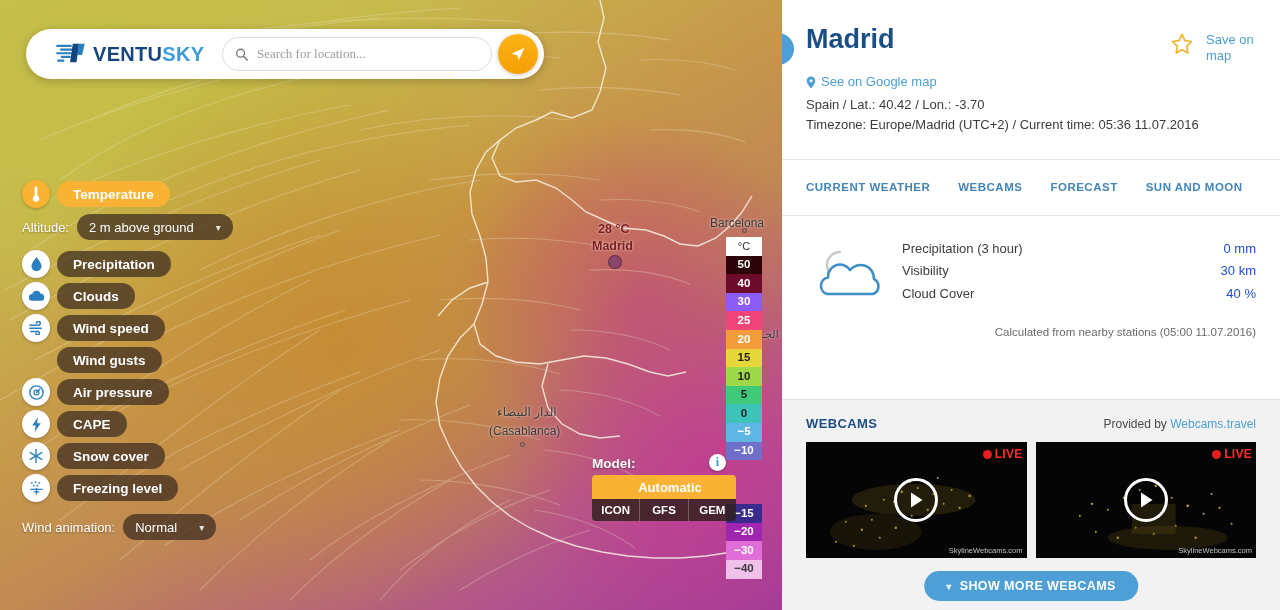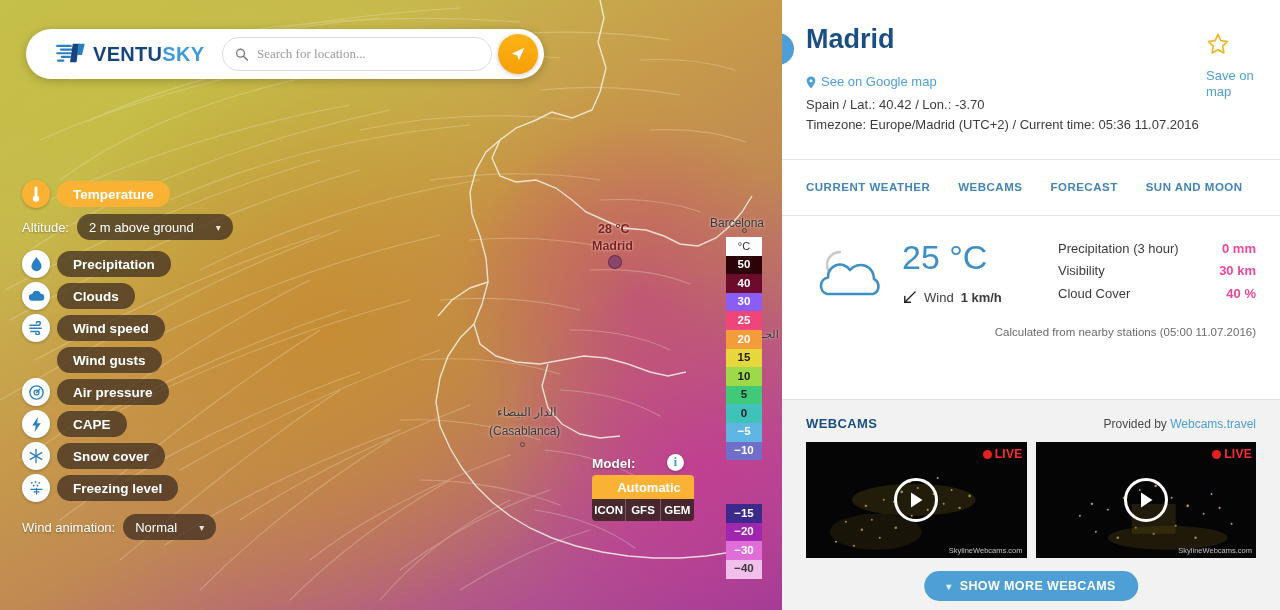--- a/index.html
+++ b/index.html
@@ -98,21 +98,21 @@
 
   
   #legend { position: absolute; right: 20px; top: 237px; width: 36px; }
   .legend-cell {
     height: 18.6px; display: flex; align-items: center; justify-content: center;
     font-size: 11.5px; font-weight: 700; color: #fff; line-height: 1;
   }
   .legend-unit { background: #fff; color: #333; font-weight: 400; font-size: 11px; }
 
   
-  #model-box { position: absolute; left: 592px; top: 456px; width: 102px; }
+  #model-box { position: absolute; left: 592px; top: 456px; width: 144px; }
   .model-label {
     color: #fff; font-size: 13.5px; font-weight: 700; text-shadow: 0 1px 2px rgba(0,0,0,.4);
     margin-bottom: 4px;
   }
   .model-auto {
     background: #f9b233; color: #fff; font-weight: 700; font-size: 13px;
     height: 24px; display: flex; align-items: center; justify-content: center;
     border-radius: 4px 4px 0 0; cursor: pointer; padding-left: 12px;
   }
   .model-row { display: flex; border-radius: 0 0 4px 4px; overflow: hidden; }
@@ -140,21 +140,20 @@
   .close-btn {
     position: absolute; left: -20px; top: 33px; width: 32px; height: 32px; border-radius: 50%;
     background: #4d9fd5; color: #fff; display: flex; align-items: center; justify-content: center;
     font-size: 14px; cursor: pointer; z-index: 5;
   }
   .panel-head { padding: 26px 24px 0 24px; position: relative; }
   .city-title { font-size: 27px; font-weight: 700; color: #1c4e86; line-height: 1; }
   .save-on-map {
     position: absolute; right: 20px; top: 32px; display: flex; align-items: flex-start; gap: 12px;
     cursor: pointer;
-    flex-direction: column;
   }
   .save-text { color: #4d9fd5; font-size: 13px; line-height: 1.25; width: 54px; }
   .geo-block { margin-top: 19px; font-size: 13px; color: #3c3c3c; line-height: 1.55; }
   .geo-link { color: #4d9fd5; cursor: pointer; display: inline-flex; align-items: center; gap: 5px; }
 
   .tabs {
     margin-top: 24px; border-top: 1px solid #e4e4e4; border-bottom: 1px solid #e4e4e4;
     display: flex; align-items: center; gap: 28px; padding: 14px 24px; height: 57px;
   }
   .tab {
@@ -168,21 +167,21 @@
   .temp-val { font-size: 34px; color: #3e8fc4; font-weight: 400; line-height: 1; }
   .wind-line {
     margin-top: 16px; font-size: 13px; color: #3c3c3c; display: flex; align-items: center; gap: 7px;
   }
   .wind-line b { font-weight: 700; }
   .stats { flex: 1; }
   .stat-row {
     display: flex; justify-content: space-between; font-size: 13px; color: #3c3c3c;
     line-height: 1.72;
   }
-  .stat-row .v { font-weight: 700; color: #ec4899; text-align: right; }
+  .stat-row .v { font-weight: 400; color: #1d4ed8; text-align: right; }
   .calc-note {
     text-align: right; font-size: 11.5px; color: #6b6b6b; padding: 18px 24px 0 24px;
   }
 
   .webcams {
     position: absolute; left: 0; top: 399px; width: 498px; height: 211px;
     background: #f2f2f2; border-top: 1px solid #e0e0e0; padding: 16px 24px 0 24px;
   }
   .wc-head { display: flex; align-items: baseline; justify-content: space-between; }
   .wc-title { font-size: 13px; font-weight: 700; color: #1c4e86; letter-spacing: .4px; }
@@ -527,33 +526,20 @@
     <div class="tab">SUN AND MOON</div>
   </div>
 
   <div class="current">
     <div class="wx-icon">
       <svg width="92" height="60" viewBox="0 0 92 60">
         <path d="M34 8 A13 13 0 1 0 34 34 A10.5 10.5 0 0 1 34 8 Z" fill="none" stroke="#c9c9c9" stroke-width="2.4" stroke-linejoin="round"></path>
         <path d="M21 50 A8.5 8.5 0 0 1 22 33.5 A12 12 0 0 1 44 26 A13.5 13.5 0 0 1 68 35 A8.2 8.2 0 0 1 67 50 Z" fill="#fff" stroke="#3e8fc4" stroke-width="2.6" stroke-linejoin="round"></path>
       </svg>
     </div>
-    <div class="temp-col">
-      <div class="temp-val">25 °C</div>
-      <div class="wind-line">
-        <svg width="15" height="15" viewBox="0 0 16 16">
-          <g stroke="#1b1b1b" stroke-width="1.5" fill="none" stroke-linecap="round" stroke-linejoin="round">
-            <line x1="14" y1="2" x2="3" y2="13"></line>
-              <polyline points="3,7 3,13 9,13"></polyline>
-          </g>
-        </svg>
-        <span>Wind</span>
-        <b>1 km/h</b>
-      </div>
-    </div>
     <div class="stats">
       <div class="stat-row">
         <span>Precipitation (3 hour)</span>
         <span class="v">0 mm</span>
       </div>
       <div class="stat-row">
         <span>Visibility</span>
         <span class="v">30 km</span>
       </div>
       <div class="stat-row">

